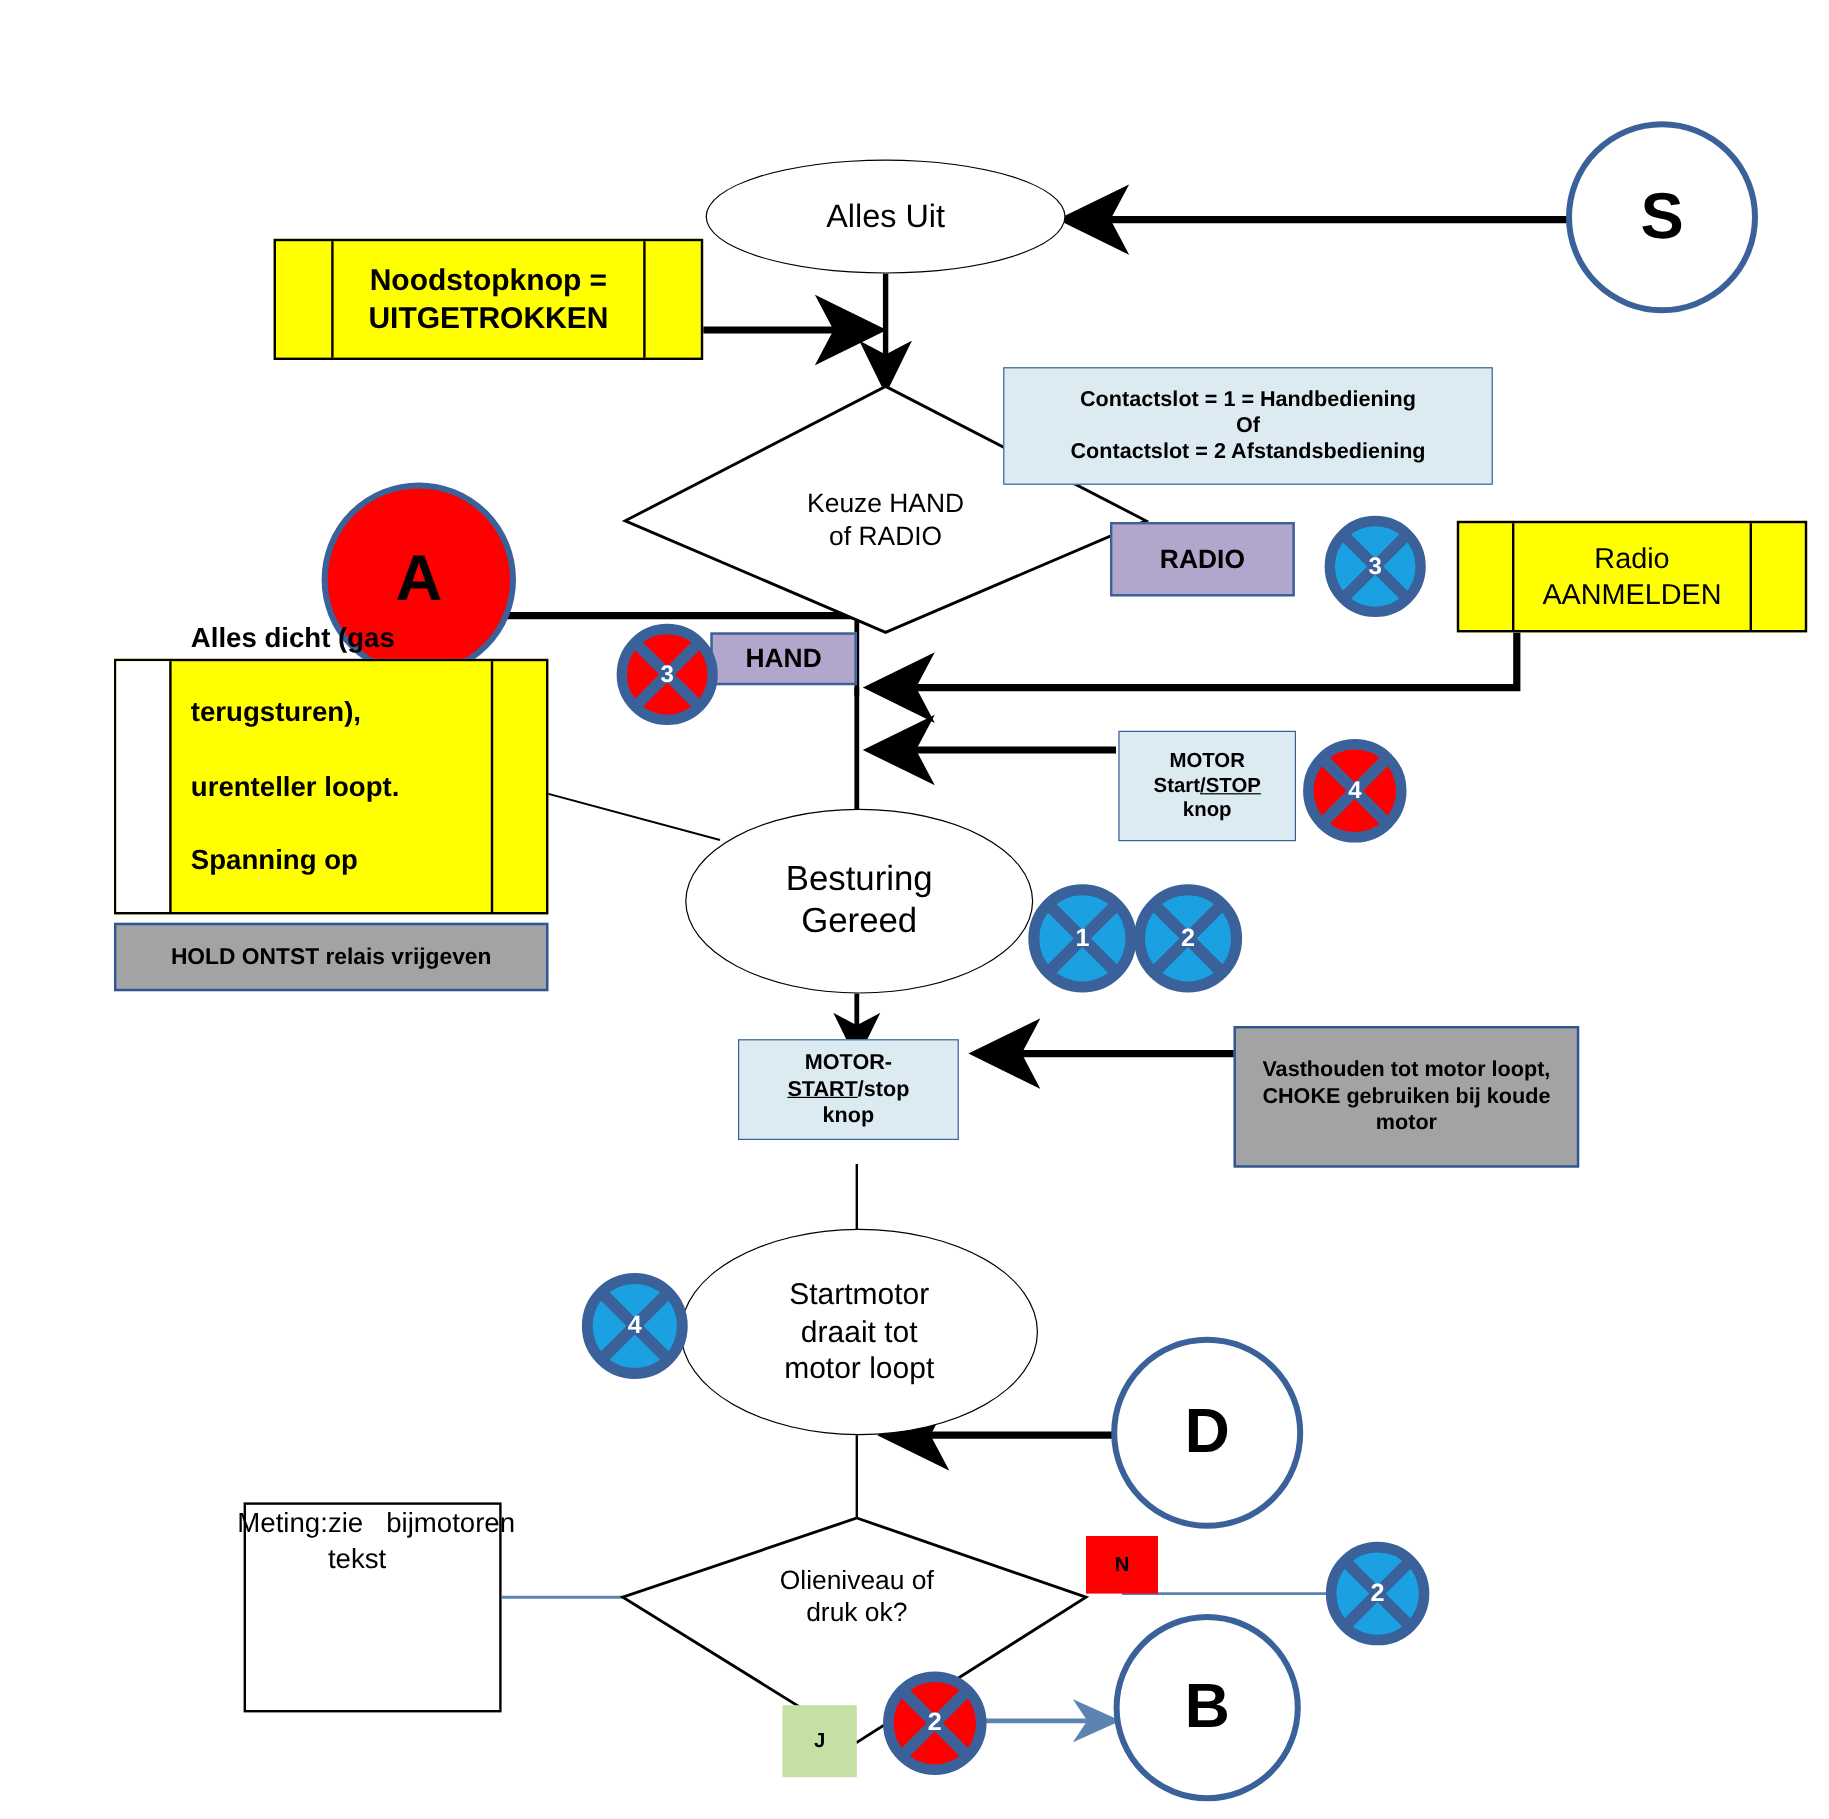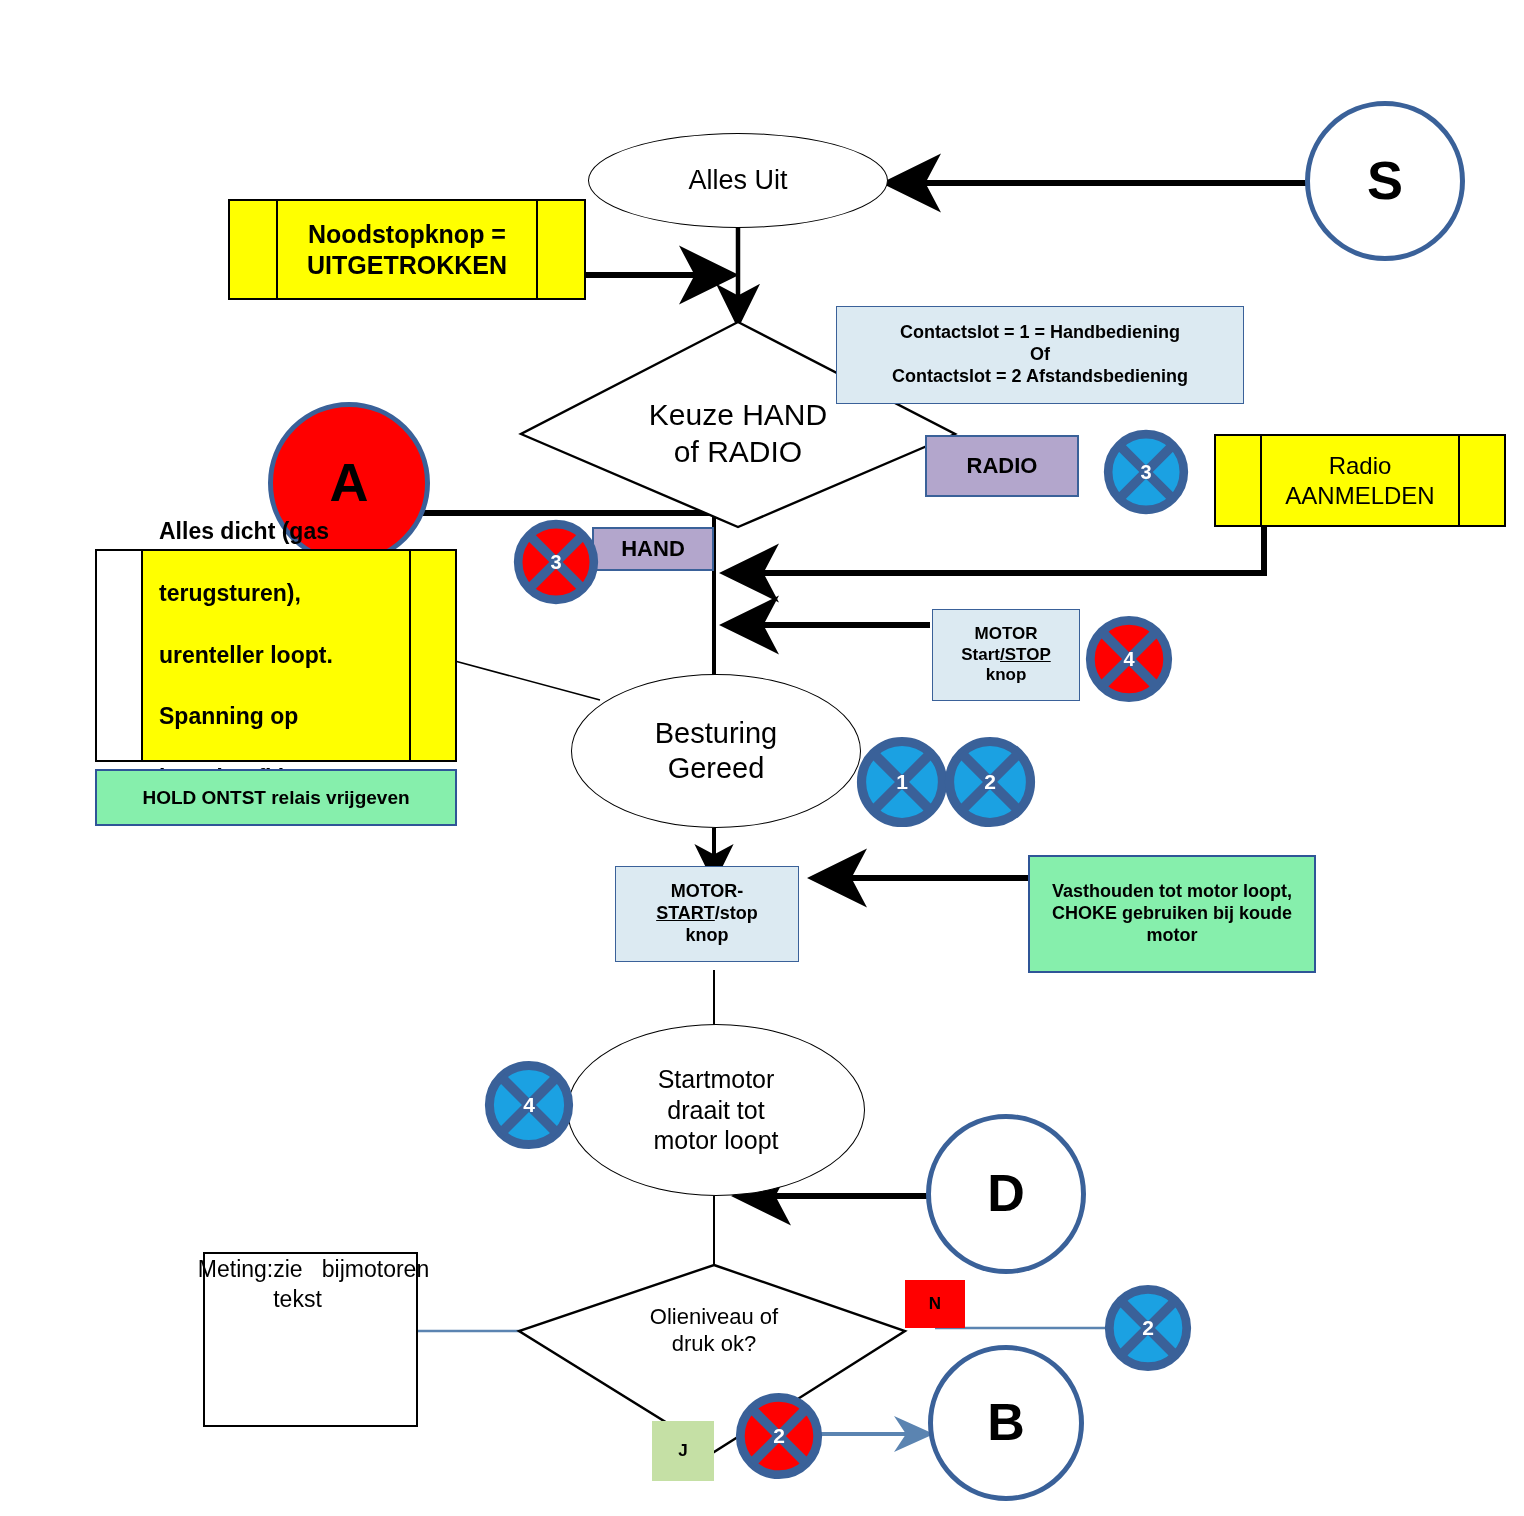--- a/index.html
+++ b/index.html
@@ -21,21 +21,21 @@
 
   
   .note{background:#FFFF00;border:2.5px solid #000;}
   .note .bar{position:absolute;top:0;bottom:0;width:0;border-left:2.5px solid #000;}
   .note-white-left{background:#fff;position:absolute;left:0;top:0;bottom:0;}
 
   .note-plain{background:#ffffff;border:2.5px solid #000;}
 
   
   .lbox{background:#DCEAF2;border:1.6px solid #3A6199;}
-  .wbox{background:#86efac;border:2px solid #2F5597;}
+  .wbox{background:#a3a3a3;border:2px solid #2F5597;}
 
   
   .plabel{background:#B3A6CC;border:2px solid #3A6199;font-weight:bold;}
 
   
   .chip-n{background:#FF0000;}
   .chip-j{background:#C5E0A5;}
 
   
   svg.layer{position:absolute;left:0;top:0;width:1524px;height:1516px;pointer-events:none;}
@@ -108,21 +108,21 @@
       <span>UITGETROKKEN</span>
     </div>
   </div>
 
   <div class="abs lbox ctr" style="left:836px;top:306px;width:408px;height:98px;flex-direction:column;font-size:18px;font-weight:600;">
     <span>Contactslot = 1 = Handbediening</span>
     <span>Of</span>
     <span>Contactslot = 2 Afstandsbediening</span>
   </div>
 
-  <div class="abs ctr" style="left:600px;top:396px;width:276px;height:76px;flex-direction:column;font-size:30px;">
+  <div class="abs ctr" style="left:600px;top:396px;width:276px;height:76px;flex-direction:column;font-size:22px;">
     <span>Keuze HAND</span>
     <span>of RADIO</span>
   </div>
 
   <div class="abs conn red ctr" style="left:268px;top:402px;width:162px;height:162px;">
     <span style="font-size:54px;">A</span>
   </div>
 
   <div class="abs plabel ctr" style="left:925px;top:435px;width:154px;height:62px;font-size:22px;">
     <span>RADIO</span>
@@ -162,21 +162,21 @@
     <span>MOTOR</span>
     <span><span>Start</span><span style="text-decoration:underline;">/STOP</span></span>
     <span>knop</span>
   </div>
 
   <div class="abs ellipse ctr" style="left:571px;top:674px;width:290px;height:154px;flex-direction:column;font-size:29px;">
     <span>Besturing</span>
     <span>Gereed</span>
   </div>
 
-  <div class="abs lbox ctr" style="left:615px;top:866px;width:184px;height:96px;flex-direction:column;font-size:18px;font-weight:600;">
+  <div class="abs lbox ctr" style="left:615px;top:866px;width:184px;height:84px;flex-direction:column;font-size:18px;font-weight:600;">
     <span>MOTOR-</span>
     <span><span style="text-decoration:underline;">START</span><span>/stop</span></span>
     <span>knop</span>
   </div>
 
   <div class="abs wbox ctr" style="left:1028px;top:855px;width:288px;height:118px;flex-direction:column;font-size:18px;font-weight:600;">
     <span>Vasthouden tot motor loopt,</span>
     <span>CHOKE gebruiken bij koude</span>
     <span>motor</span>
   </div>

